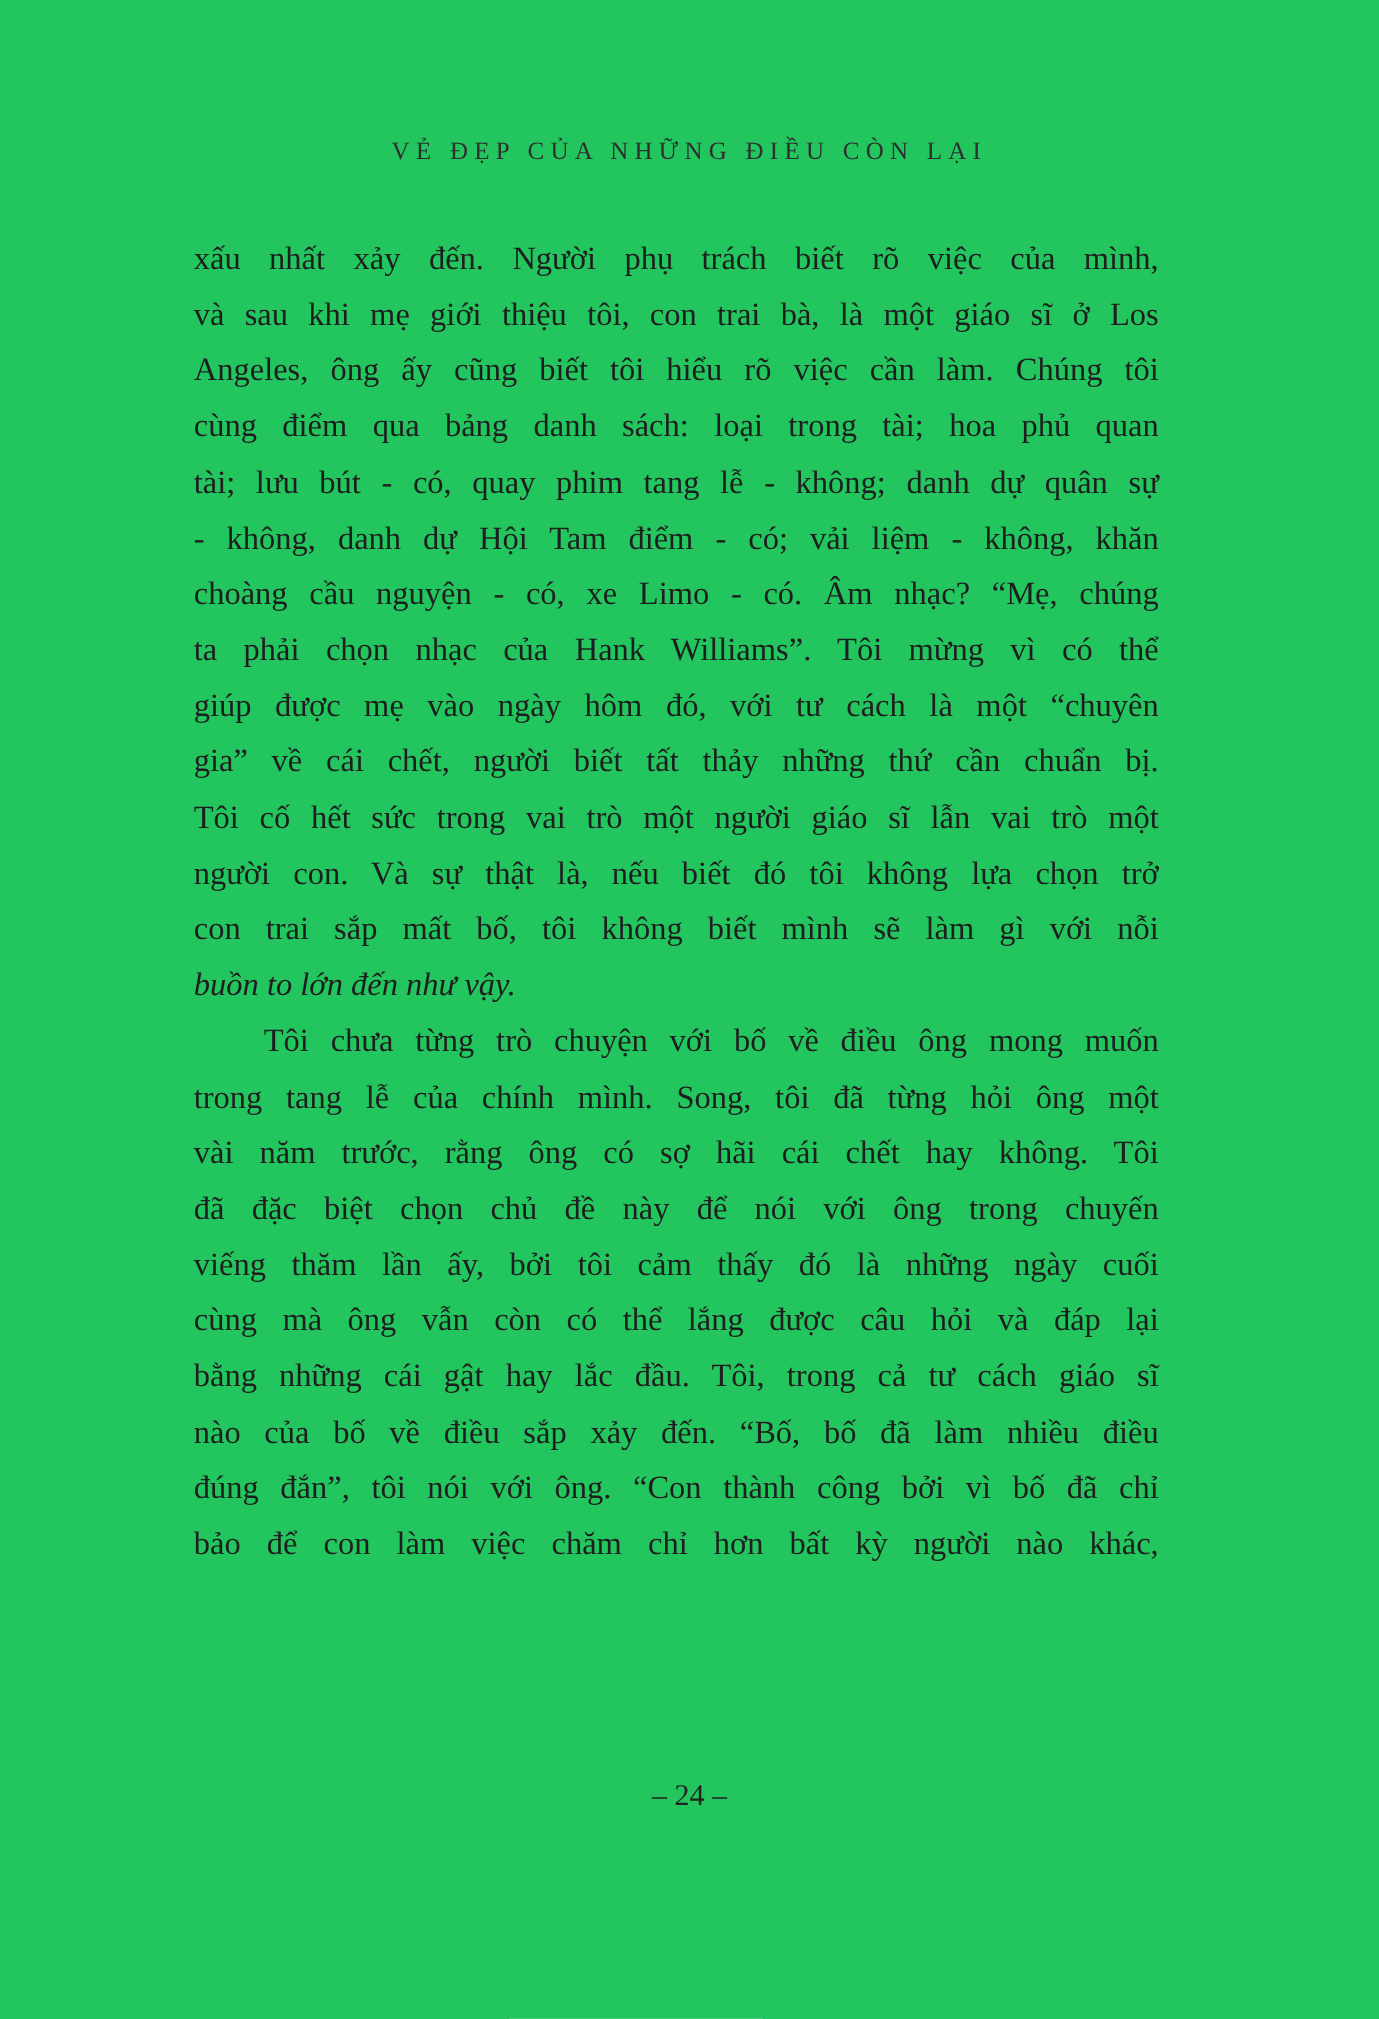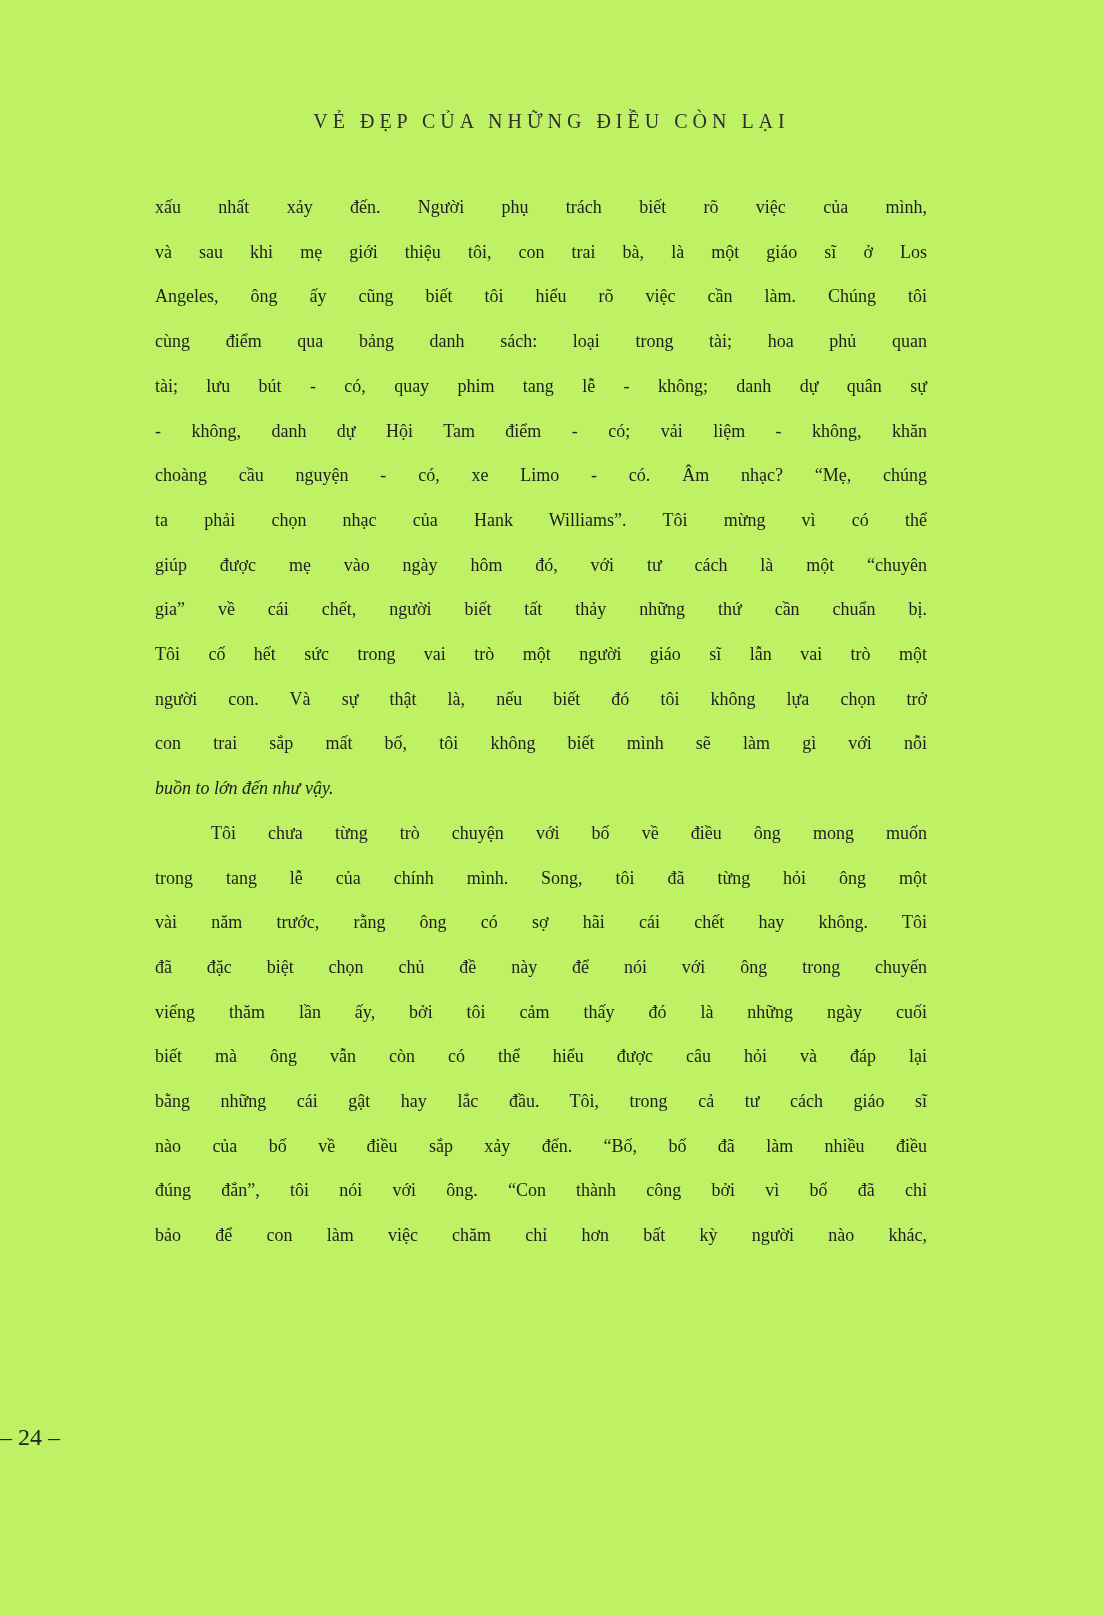--- a/index.html
+++ b/index.html
@@ -9,21 +9,21 @@
   body {
     width: 1103px;
     height: 1615px;
     background: #f2f2f2;
     font-family: "Liberation Serif", "DejaVu Serif", serif;
   }
   .page {
     position: relative;
     width: 1103px;
     height: 1615px;
-    background: #bef264;
+    background: #22c55e;
     color: #1e1e1e;
     overflow: hidden;
   }
   .running-header {
     position: absolute;
     top: 110px;
     left: 0;
     width: 100%;
     text-align: center;
     font-size: 20px;
@@ -35,38 +35,39 @@
     left: 155px;
     top: 185px;
     width: 772px;
   }
   .para {
     margin: 0;
   }
   .para + .para {
   }
   .line {
-    font-size: 18px;
+    font-size: 26px;
     line-height: 44.7px;
     text-align: justify;
     text-align-last: justify;
     color: #1e1e1e;
   }
   .line.short-last {
     text-align-last: left;
     font-style: italic;
   }
   .line.indent {
     text-indent: 56px;
   }
   .page-number {
     position: absolute;
     top: 1424px;
     left: 0;
     width: 100%;
+    text-align: center;
     font-size: 24px;
     color: #222222;
   }
 </style>
 </head>
 <body>
 
 <div class="page">
   <div class="running-header">VẺ ĐẸP CỦA NHỮNG ĐIỀU CÒN LẠI</div>
 
@@ -86,21 +87,21 @@
         <div class="line">người con. Và sự thật là, nếu biết đó tôi không lựa chọn trở</div>
         <div class="line">con trai sắp mất bố, tôi không biết mình sẽ làm gì với nỗi</div>
         <div class="line short-last">buồn to lớn đến như vậy.</div>
       </div>
       <div class="para">
         <div class="line indent">Tôi chưa từng trò chuyện với bố về điều ông mong muốn</div>
         <div class="line">trong tang lễ của chính mình. Song, tôi đã từng hỏi ông một</div>
         <div class="line">vài năm trước, rằng ông có sợ hãi cái chết hay không. Tôi</div>
         <div class="line">đã đặc biệt chọn chủ đề này để nói với ông trong chuyến</div>
         <div class="line">viếng thăm lần ấy, bởi tôi cảm thấy đó là những ngày cuối</div>
-        <div class="line">biết mà ông vẫn còn có thể hiểu được câu hỏi và đáp lại</div>
+        <div class="line">cùng mà ông vẫn còn có thể lắng được câu hỏi và đáp lại</div>
         <div class="line">bằng những cái gật hay lắc đầu. Tôi, trong cả tư cách giáo sĩ</div>
         <div class="line">nào của bố về điều sắp xảy đến. “Bố, bố đã làm nhiều điều</div>
         <div class="line">đúng đắn”, tôi nói với ông. “Con thành công bởi vì bố đã chỉ</div>
         <div class="line">bảo để con làm việc chăm chỉ hơn bất kỳ người nào khác,</div>
       </div>
     </div>
 
   <div class="page-number">– 24 –</div>
 </div>
 

